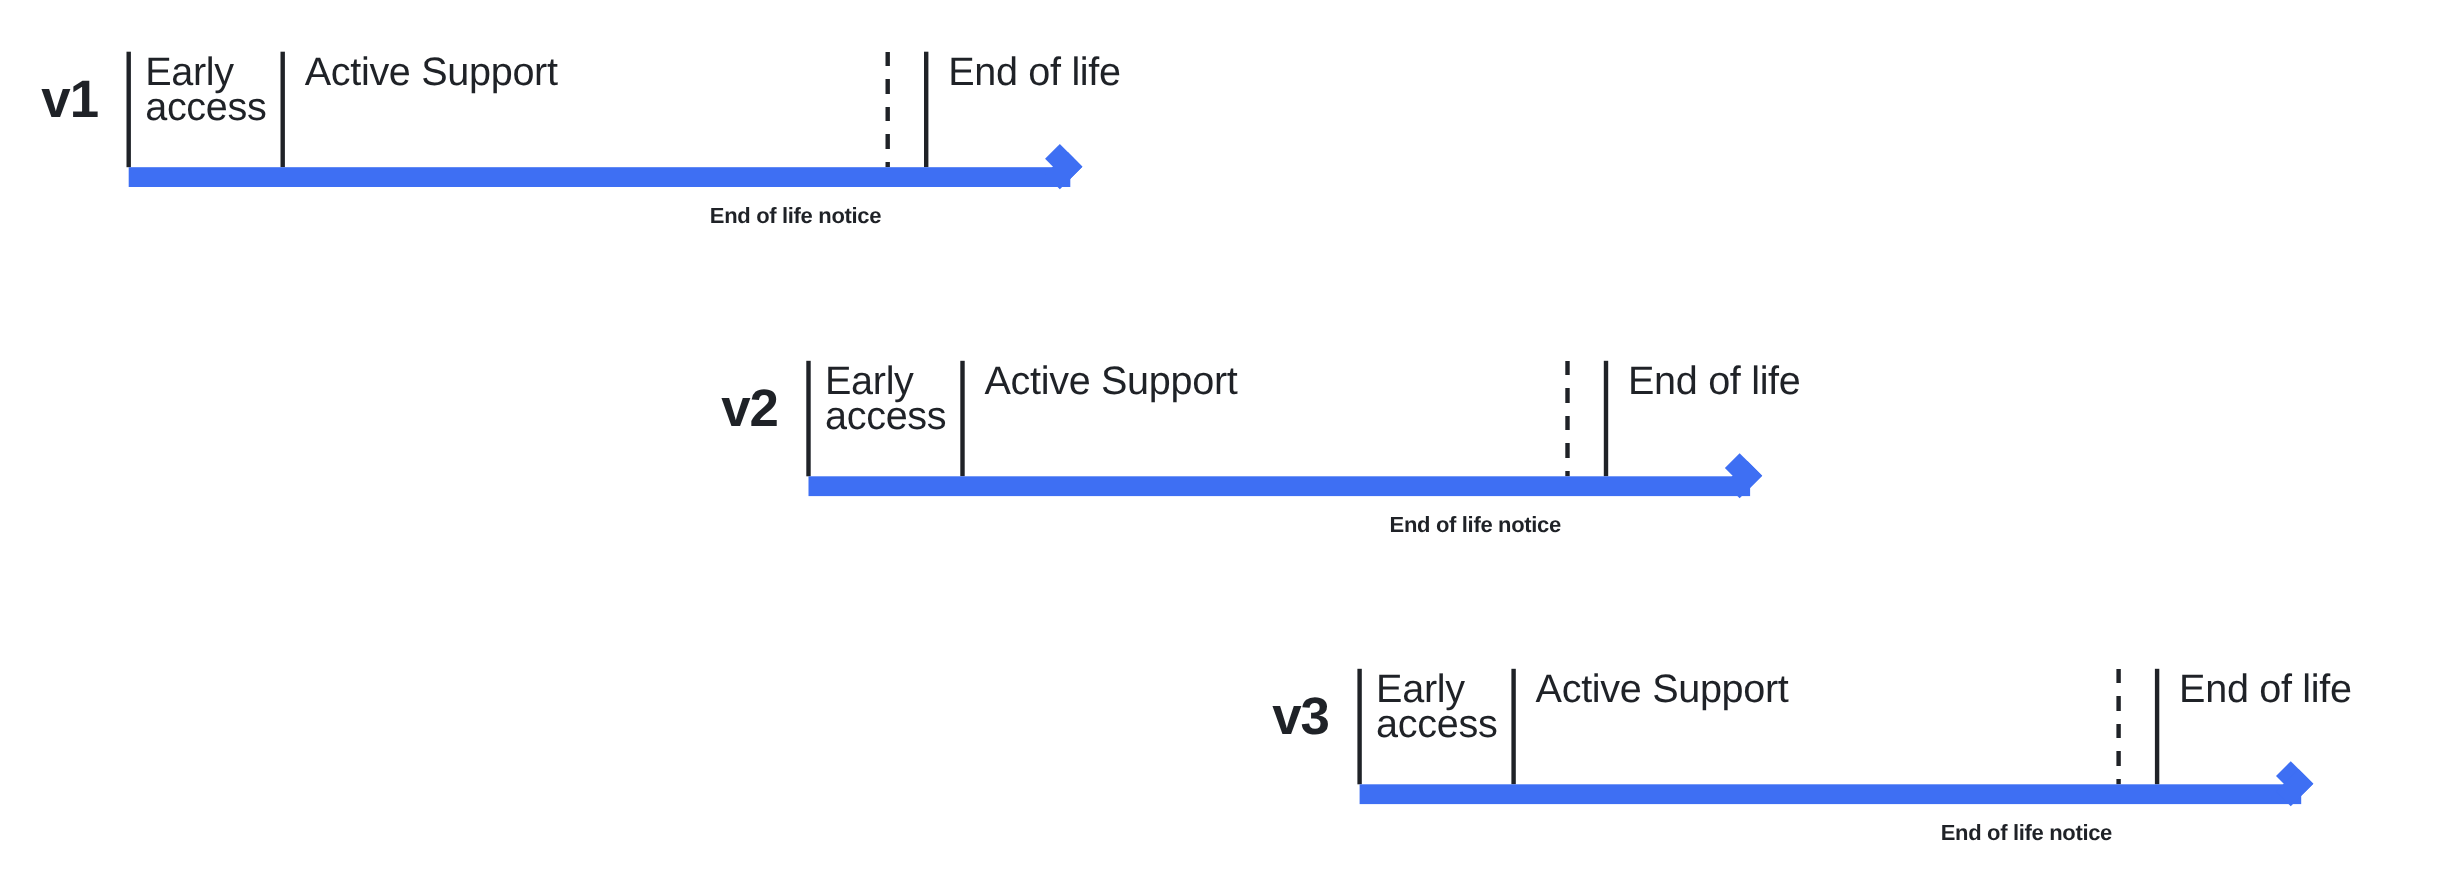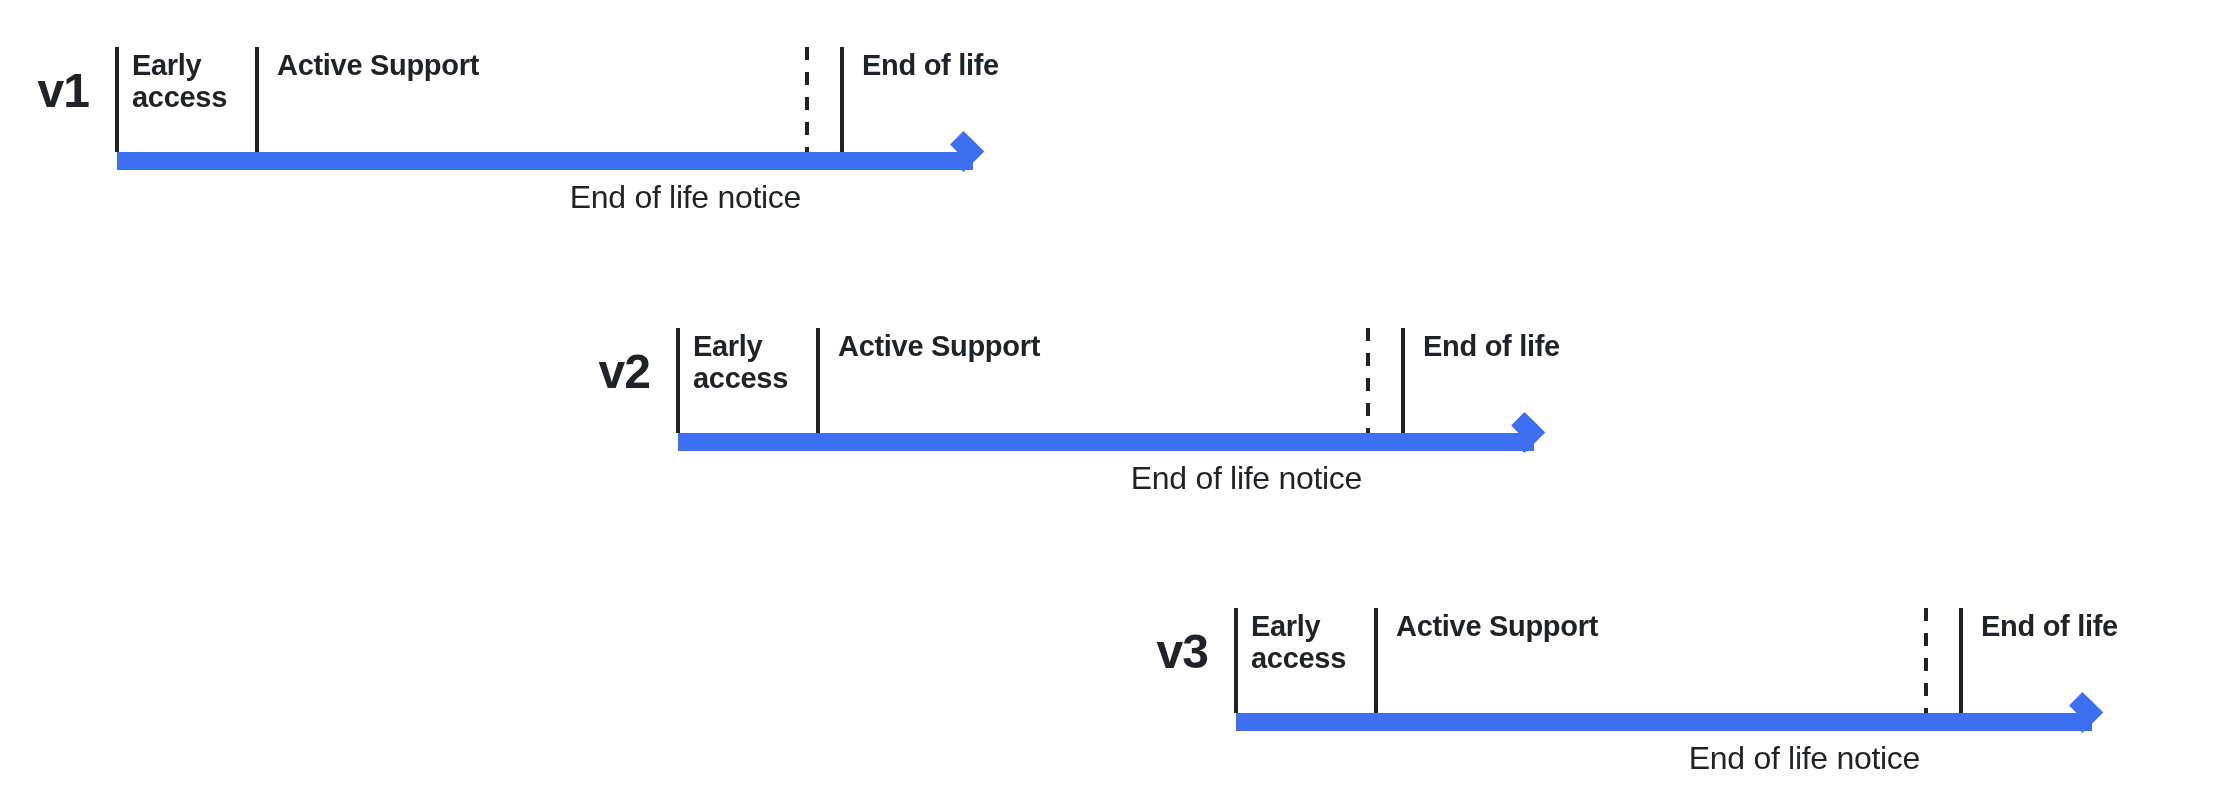--- a/index.html
+++ b/index.html
@@ -14,21 +14,21 @@
     width: 2228px; height: 812px;
     position: relative; overflow: hidden;
     font-family: "Liberation Sans", sans-serif;
     color: var(--text);
   }
   .canvas { position: absolute; inset: 0; }
 
   
   .timeline-row { position: absolute; width: 940px; height: 185px; }
   .row-v1 { left: 117px; top: 47px; }
-  .row-v2 { left: 678px; top: 328px; }
+  .row-v2 { left: 735px; top: 328px; }
   .row-v3 { left: 1236px; top: 608px; }
 
   .version-label {
     position: absolute; top: 20px; right: calc(100% + 28px);
     font-size: 48px; font-weight: 700; line-height: 1;
     white-space: nowrap; letter-spacing: -1px;
   }
 
   .tick {
     position: absolute; top: 0; width: 4px; height: 105px;
@@ -39,42 +39,42 @@
   .tick-eol    { left: 723px; }
 
   .dashed-tick {
     position: absolute; top: 0; left: 688px; width: 4px; height: 105px;
     background: repeating-linear-gradient(
       to bottom, var(--line) 0 13px, transparent 13px 25px);
   }
 
   .phase-label {
     position: absolute; top: 2px;
-    font-size: 29px; font-weight: 700; line-height: 32px;
+    font-size: 36px; font-weight: 400; line-height: 32px;
     letter-spacing: -0.3px; white-space: nowrap;
   }
   .phase-early  { left: 15px; width: 120px; white-space: normal; }
   .phase-active { left: 160px; }
   .phase-eol    { left: 745px; }
 
   .bar {
     position: absolute; left: 0; top: 105px; width: 856px; height: 18px;
     background: var(--accent);
   }
   .arrow-head {
     position: absolute; left: 832px; top: 90px;
     width: 29px; height: 29px;
     border-top: 19px solid var(--accent);
     border-right: 19px solid var(--accent);
     transform: rotate(45deg);
   }
 
   .notice-label {
     position: absolute; top: 133px; right: 256px;
-    font-size: 32px; font-weight: 400; line-height: 34px;
+    font-size: 20px; font-weight: 700; line-height: 34px;
     letter-spacing: -0.3px; white-space: nowrap;
   }
 </style>
 </head>
 <body>
 
 <div class="canvas">
 
   <div class="timeline-row row-v1">
     <span class="version-label">v1</span>

